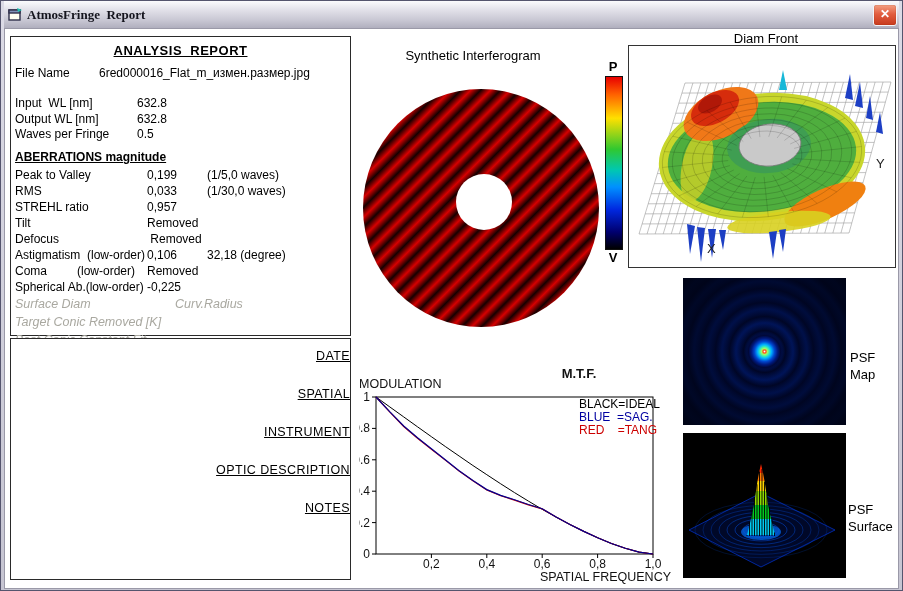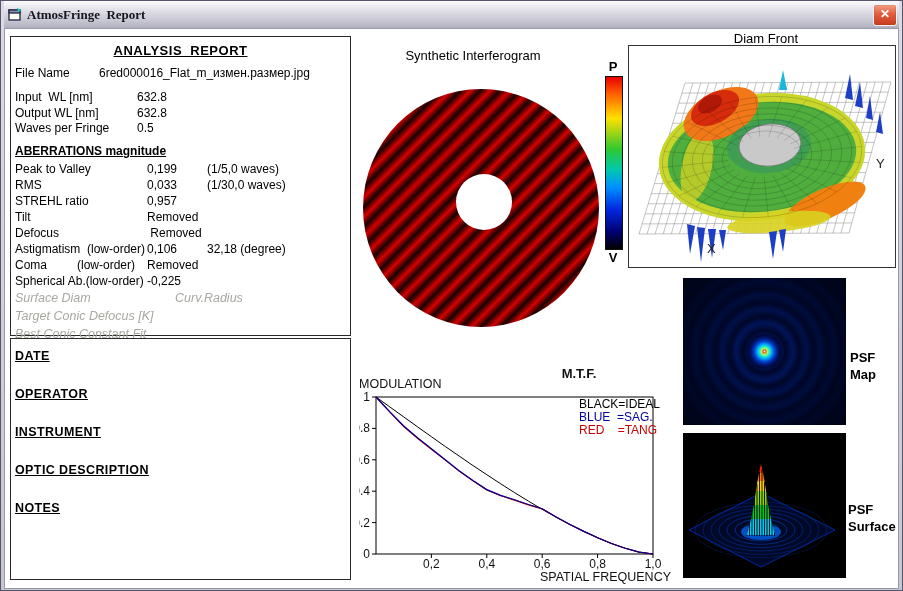--- a/index.html
+++ b/index.html
@@ -21,27 +21,27 @@
   .box{position:absolute;border:1px solid #2a2a2a;box-sizing:border-box;background:#fff;}
   .box1{left:5px;top:7px;width:341px;height:300px;}
   .box2{left:5px;top:309px;width:341px;height:242px;padding:10px 0 0 4px;}
   .rpt-header{text-align:center;font-weight:bold;font-size:13px;text-decoration:underline;
     margin:6px 0 8px;letter-spacing:.5px;white-space:pre;}
   .row{display:flex;font-size:12px;line-height:15.8px;padding-left:4px;}
   .row .label{width:122px;white-space:pre;}
   .row.filerow .label{width:84px;}
   .row .value{min-width:50px;white-space:pre;}
   .row .note{white-space:pre;}
-  #info-rows .row:first-child{margin-bottom:8px;}
+  #info-rows .row:first-child{margin-bottom:14px;}
   .aber-header{font-weight:bold;font-size:12px;text-decoration:underline;margin:7px 0 3px;padding-left:4px;}
   #aber-rows .row{line-height:16px;gap:10px;}
   #disabled-rows{color:#a9a8a0;font-style:italic;}
   #disabled-rows .row{line-height:18px;font-size:12.5px;}
   #disabled-rows .left{width:160px;white-space:pre;}
-  .field{font-size:12.5px;font-weight:bold;text-decoration:underline;letter-spacing:.4px;margin-bottom:24px;}
+  .field{font-size:12.5px;font-weight:normal;text-decoration:underline;letter-spacing:.4px;margin-bottom:24px;text-align:right;}
   .field:nth-child(5){margin-top:0;}
 
   
   .interf-title{position:absolute;left:328px;top:19px;width:280px;text-align:center;font-size:13px;}
   .interferogram{position:absolute;left:358px;top:60px;width:236px;height:238px;border-radius:50%;
     background:repeating-linear-gradient(135deg,#160000 0px,#d60000 7px,#160000 14px);}
   .interferogram .hole{position:absolute;left:93px;top:85px;width:56px;height:56px;border-radius:50%;background:#fff;}
 
   
   .colorbar{position:absolute;left:600px;top:47px;width:16px;height:172px;border:1px solid #111;
@@ -56,21 +56,21 @@
   .wf-box{position:absolute;left:623px;top:16px;width:266px;height:221px;border:1px solid #333;
     box-sizing:content-box;background:#fff;}
   
   .psf-map{position:absolute;left:678px;top:249px;width:163px;height:147px;background-color:#000414;
     background-image:
       radial-gradient(circle at 50% 50%, #ffffff 0px,#ff5020 1.5px,#a0ff60 3px,#30e8c0 5px,#00b0ff 7px,
         #0048d0 10px,#001a80 13px,rgba(0,8,56,.95) 16px,rgba(0,8,56,0) 19px),
       radial-gradient(circle at 50% 50%, rgba(0,10,60,0) 0 18px, rgba(0,6,36,.55) 52px,
         rgba(0,4,24,.88) 92px,#000310 128px),
       repeating-radial-gradient(circle at 50% 50%, rgba(0,40,170,.5) 0 1px, rgba(0,6,40,.92) 7px, rgba(0,40,170,.5) 14px);}
-  .psf-label{position:absolute;font-weight:bold;font-size:13px;line-height:17px;}
+  .psf-label{position:absolute;font-weight:normal;font-size:13px;line-height:17px;}
   .psf-map-label{left:845px;top:320px;}
   .psf-surf{position:absolute;left:678px;top:404px;width:163px;height:145px;background:#000;}
   .psf-surf-label{left:843px;top:472px;}
 
   
   .mtf{position:absolute;left:354px;top:335px;}
   .mtf text{font-family:"Liberation Sans",sans-serif;}
 </style>
 </head>
 <body>
@@ -158,33 +158,33 @@
             <span class="value">-0,225</span>
             <span class="note"></span>
           </div>
         </div>
       <div id="disabled-rows">
           <div class="row drow">
             <span class="left">Surface Diam</span>
             <span class="right">Curv.Radius</span>
           </div>
           <div class="row drow">
-            <span class="left">Target Conic Defocus [K]</span>
+            <span class="left">Target Conic Removed [K]</span>
             <span class="right"></span>
           </div>
           <div class="row drow">
             <span class="left">Best Conic Constant Fit</span>
             <span class="right"></span>
           </div>
         </div>
     </div>
 
     <div class="box box2" id="form-fields">
         <div class="field">DATE</div>
-        <div class="field">OPERATOR</div>
+        <div class="field">SPATIAL</div>
         <div class="field">INSTRUMENT</div>
         <div class="field">OPTIC DESCRIPTION</div>
         <div class="field">NOTES</div>
       </div>
 
     <div class="interf-title">Synthetic Interferogram</div>
     <div class="interferogram">
       <div class="hole"></div>
     </div>
 

